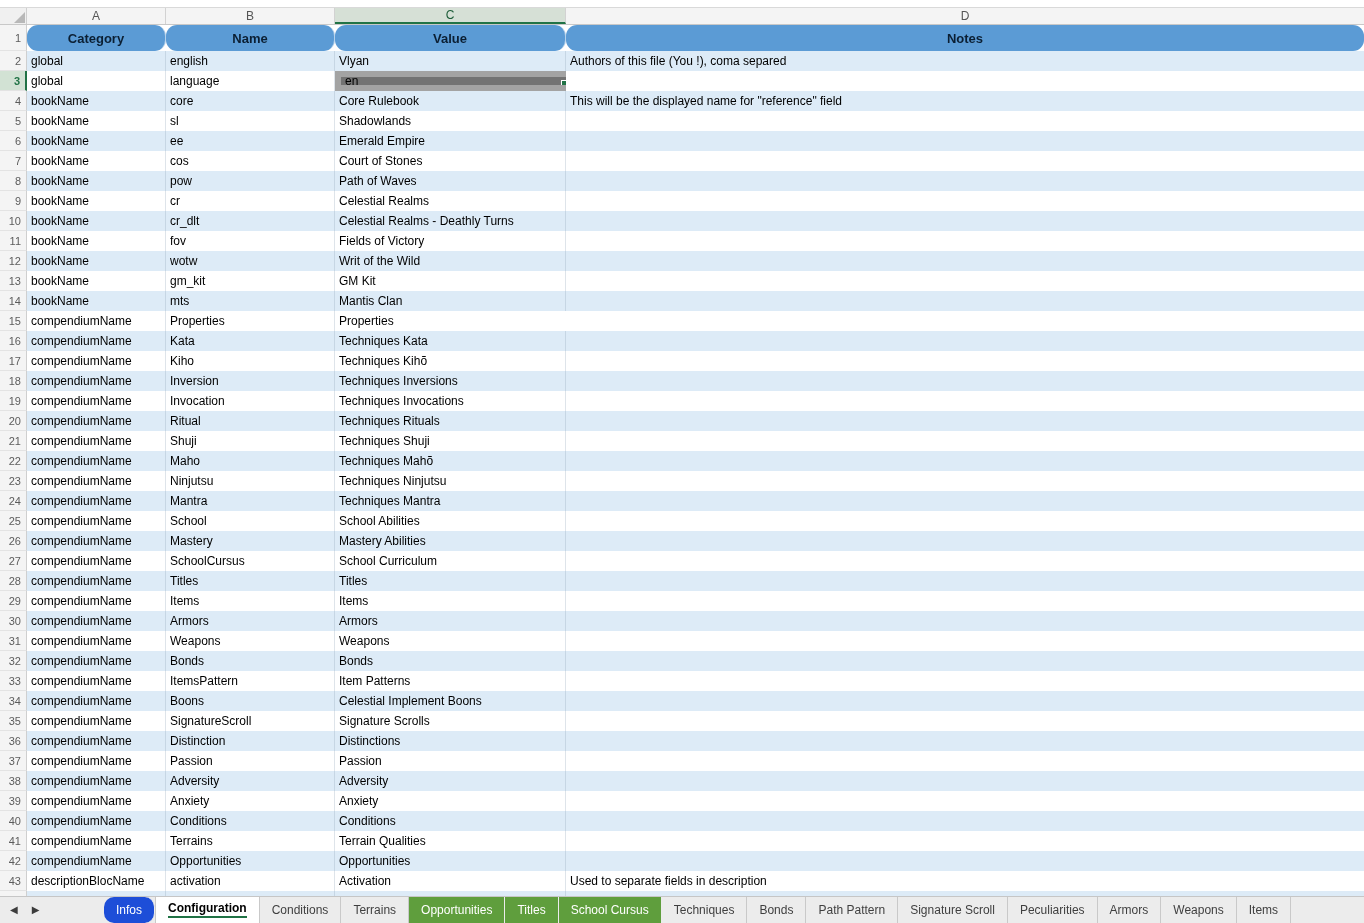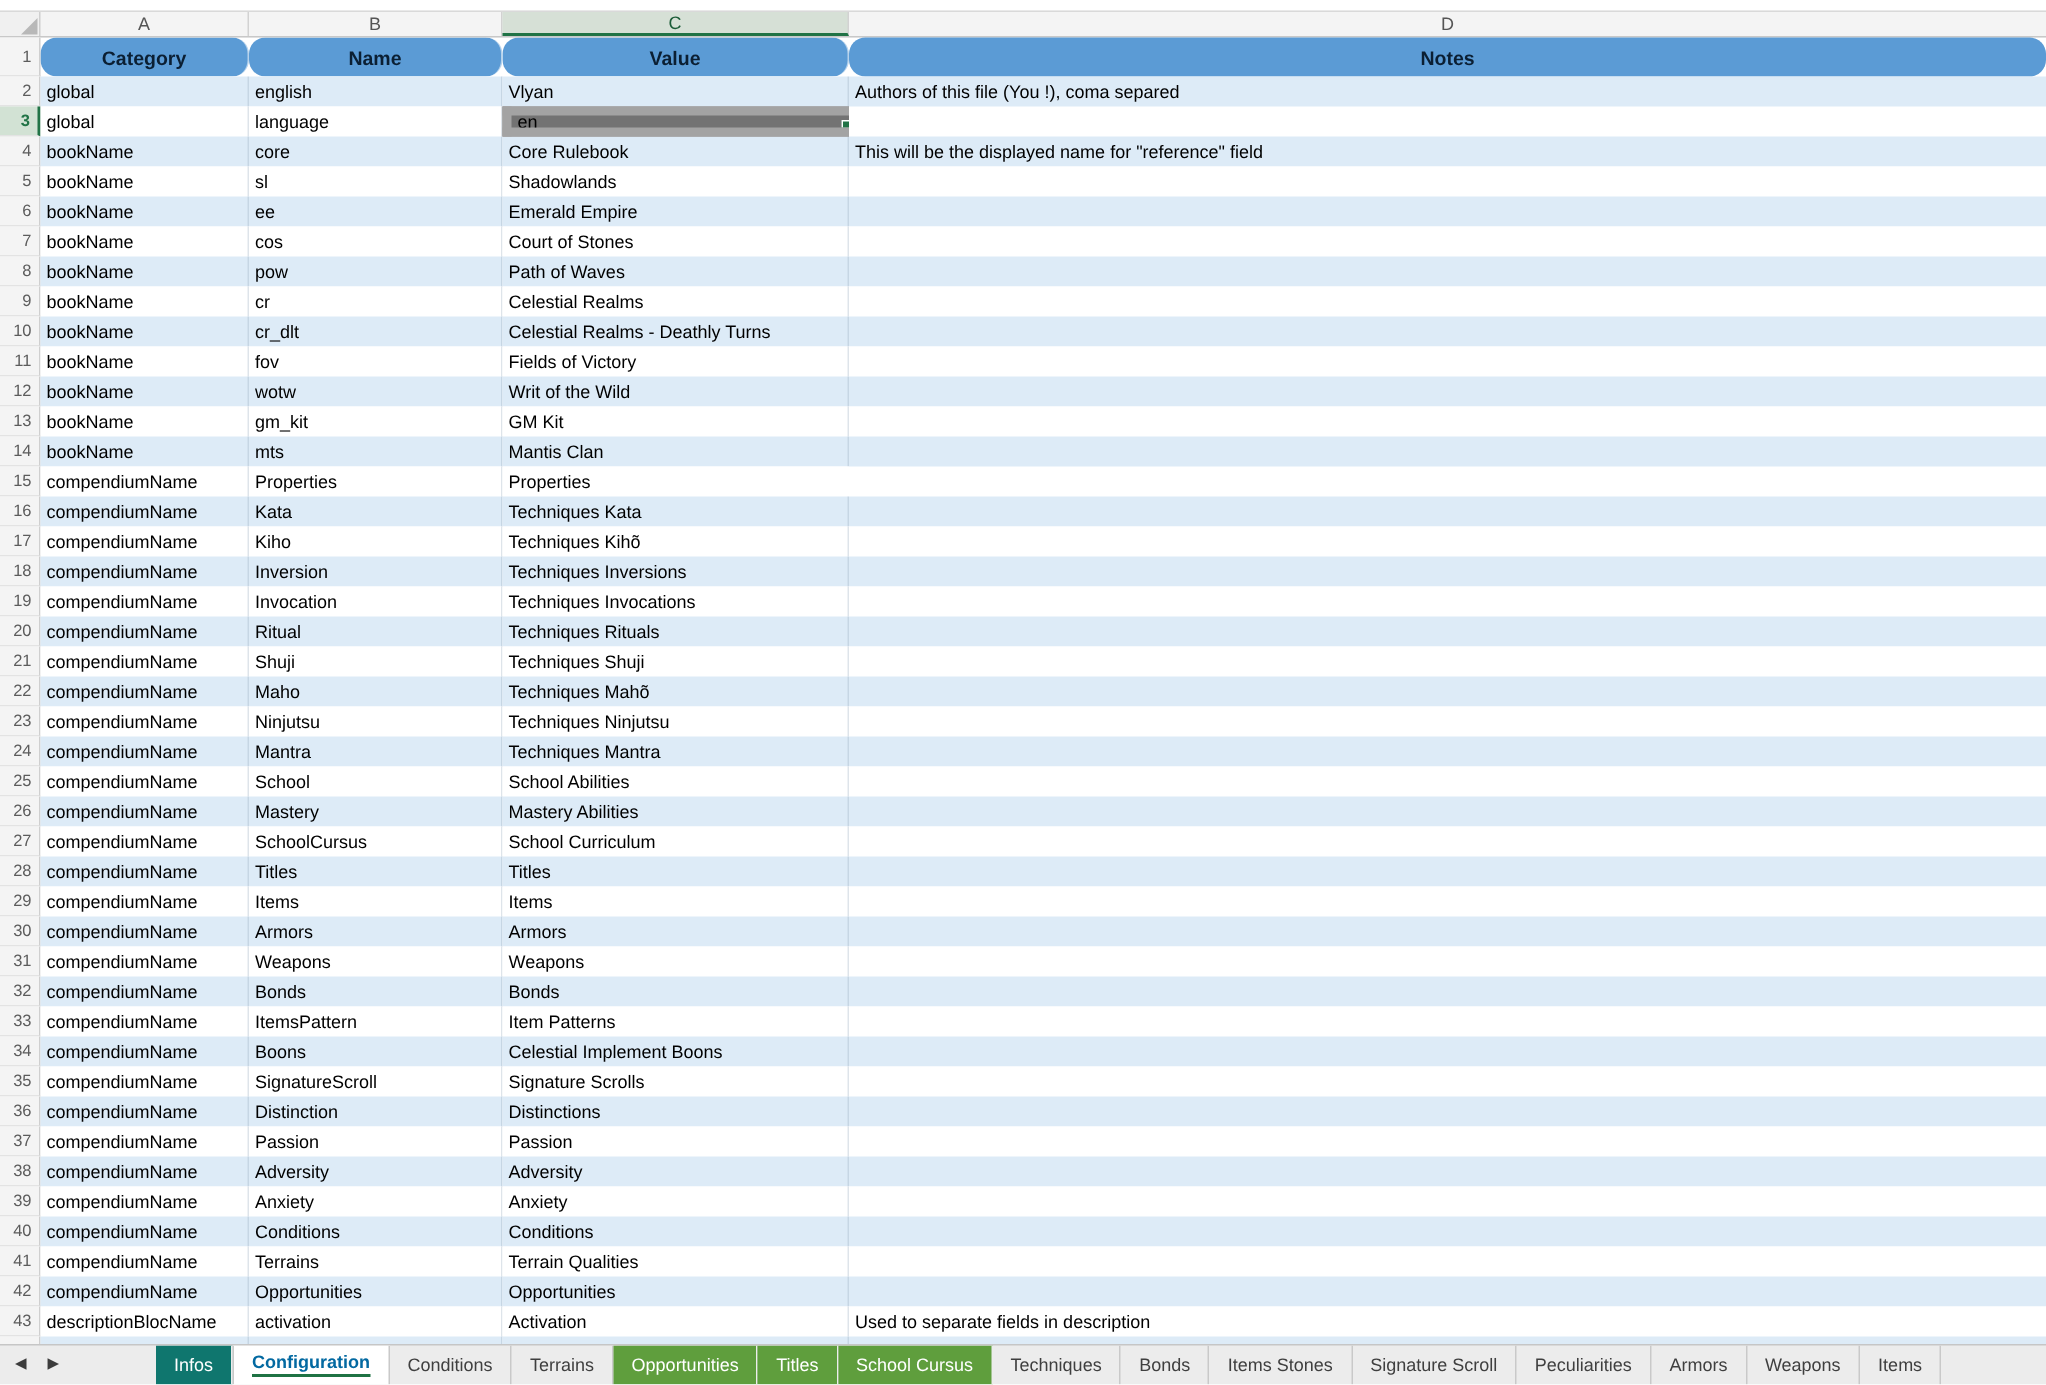--- a/index.html
+++ b/index.html
@@ -46,22 +46,22 @@
   .filler-row .row-header { border-bottom: none; }
 
   .tabbar { height: 27px; flex: none; background: #ececec; border-top: 1px solid #c6c6c6;
             display: flex; align-items: stretch; overflow: hidden; }
   .tab-nav { width: 104px; flex: none; display: flex; align-items: center; gap: 14px; padding-left: 10px; }
   .nav-arrow { font-size: 10px; color: #3c3c3c; line-height: 1; }
   .tab { flex: none; display: flex; align-items: center; padding: 0 12px; font-size: 12px; color: #3f3f3f;
          border-right: 1px solid #c9c9c9; white-space: nowrap; }
   .tab .tab-label { line-height: 1; }
   .tab.green { background: #5f9e3d; color: #ffffff; border-right-color: #ececec; }
-  .tab.purple { background: #0f766e; color: #ffffff; border-right-color: #ececec; }
-  .tab.active-green { background: #ffffff; color: #0369a1; border-left: 1px solid #c9c9c9; }
+  .tab.purple { background: #1d4ed8; color: #ffffff; border-right-color: #ececec; border-radius: 10px; }
+  .tab.active-green { background: #ffffff; color: #000000; border-left: 1px solid #c9c9c9; }
   .tab.active-green .tab-label { font-weight: bold; border-bottom: 2px solid #1f7244; padding-bottom: 2px; }
 </style>
 </head>
 <body>
 
 <div class="sheet">
   <div class="top-strip"></div>
 
   <div class="col-headers">
     <div class="corner">
@@ -411,21 +411,21 @@
       <div class="tab green">
         <div class="tab-label">School Cursus</div>
       </div>
       <div class="tab plain">
         <div class="tab-label">Techniques</div>
       </div>
       <div class="tab plain">
         <div class="tab-label">Bonds</div>
       </div>
       <div class="tab plain">
-        <div class="tab-label">Items Stones</div>
+        <div class="tab-label">Path Pattern</div>
       </div>
       <div class="tab plain">
         <div class="tab-label">Signature Scroll</div>
       </div>
       <div class="tab plain">
         <div class="tab-label">Peculiarities</div>
       </div>
       <div class="tab plain">
         <div class="tab-label">Armors</div>
       </div>

